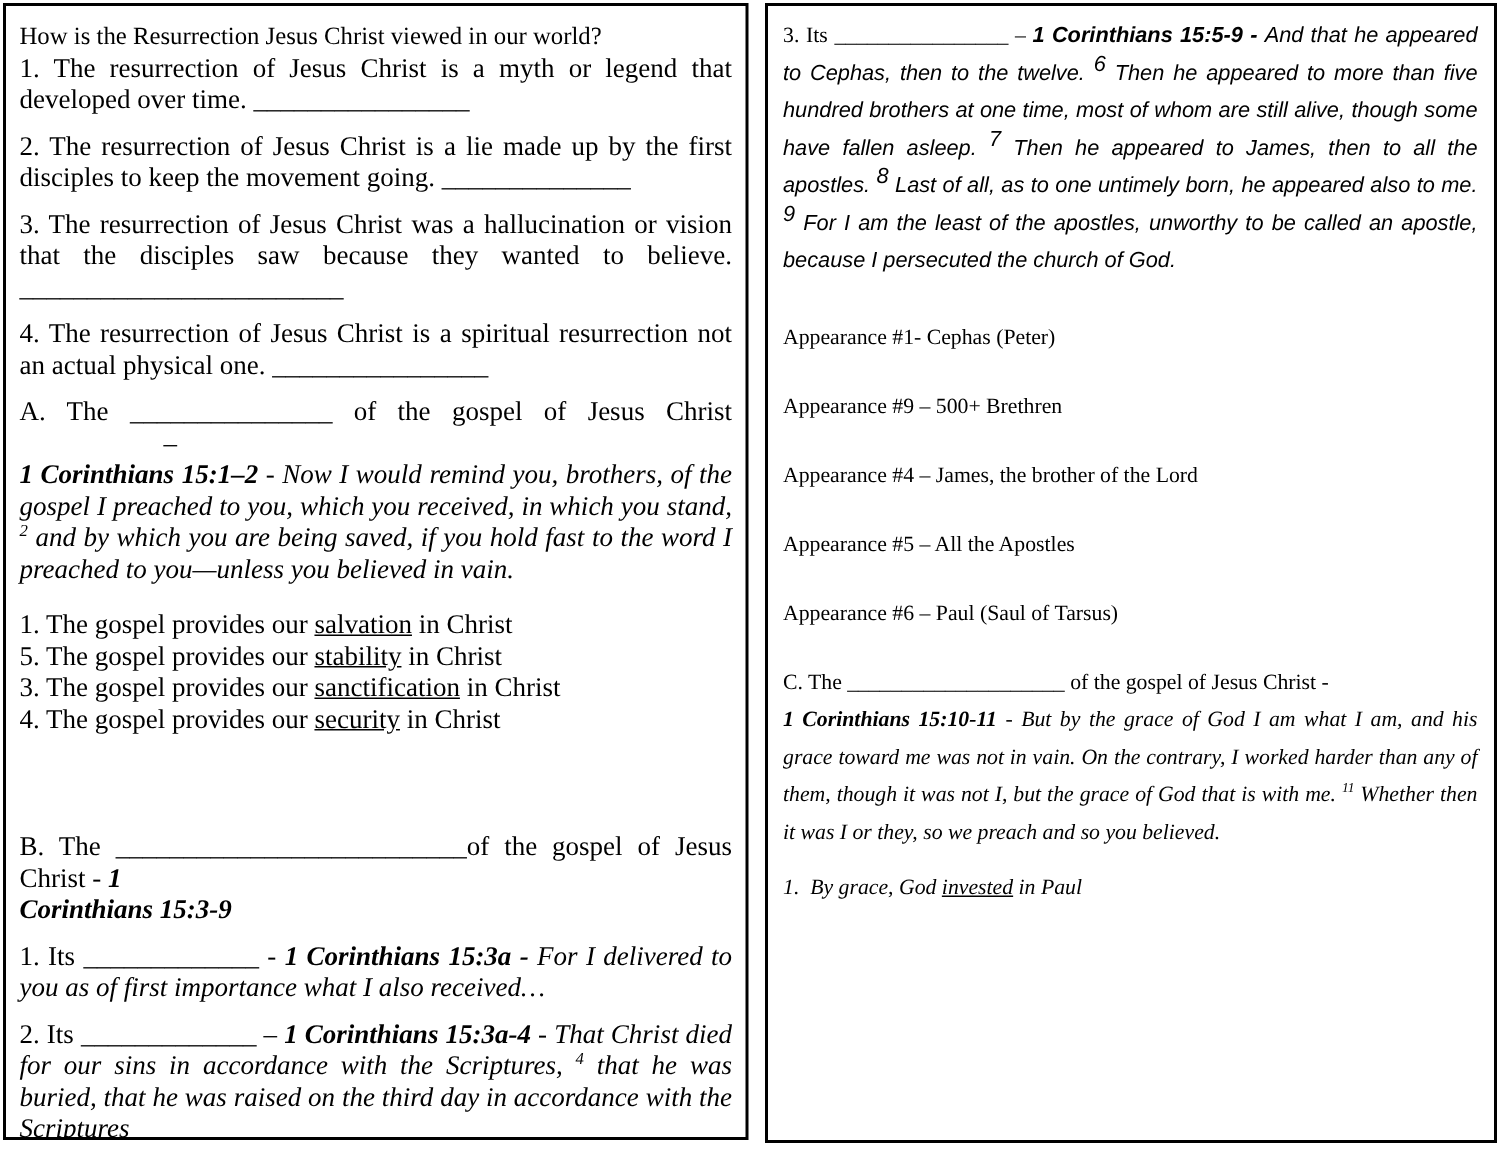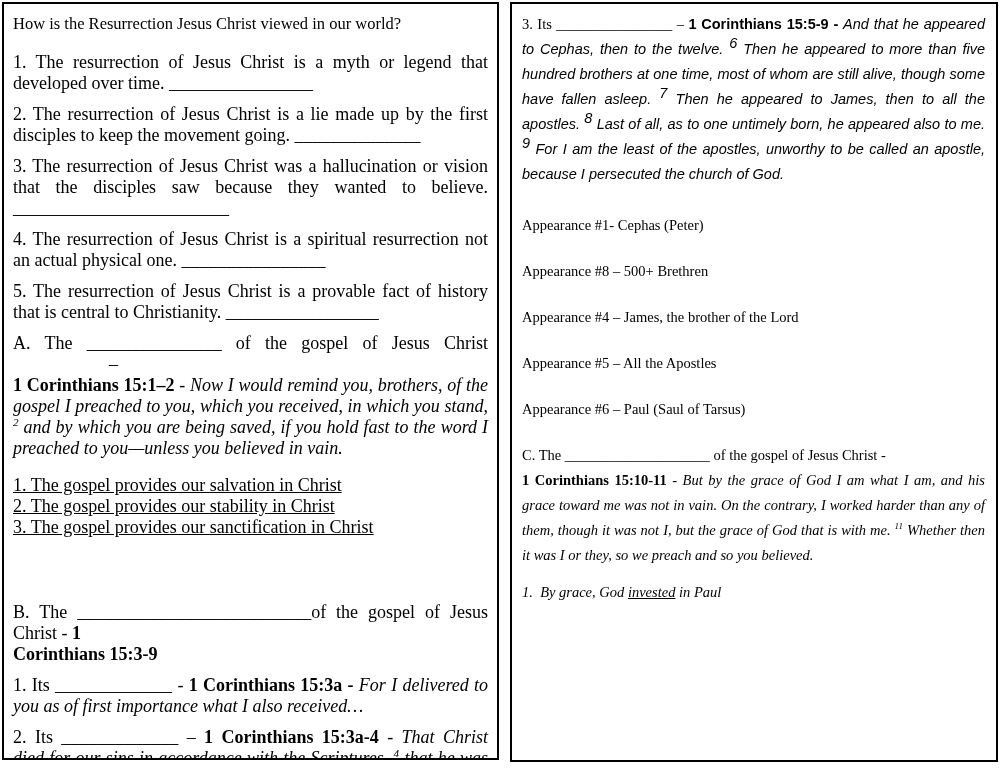--- a/index.html
+++ b/index.html
@@ -1,65 +1,65 @@
 <!DOCTYPE html>
 <html><head>
 <meta charset="utf-8">
 <style>
   html,body{margin:0;padding:0;background:#ffffff;}
   .page{position:relative;width:1008px;height:768px;background:#ffffff;
         font-family:"Liberation Serif",serif;color:#000;overflow:hidden;}
   .col{position:absolute;box-sizing:border-box;border:2px solid #000;background:#fff;overflow:hidden;}
   .col-left{left:2px;top:2px;width:497px;height:758px;padding:6px 9px 2px 9px;}
   .col-right{left:510px;top:2px;width:488px;height:760px;padding:8px 11px 2px 10px;}
-  .title{font-size:16.5px;line-height:23px;margin:2px 0 17px 0;}
+  .title{font-size:16.5px;line-height:23px;margin:2px 0 0 0;}
   .para{font-size:18px;line-height:21px;margin:0 0 10px 0;text-align:justify;}
   .col-right .para{font-size:14.5px;line-height:25px;}
-  .tight{margin:0;text-align:left;text-decoration:underline;}
+  .tight{margin:0;text-align:left;}
   .asec{margin-bottom:16px;}
   .bsec{margin-top:64px;}
   .verse3{line-height:23px;margin-bottom:26px;}
   .appearance{text-align:left;margin:0 0 21px 0;}
   .csec{margin-bottom:12px;}
   .grace{text-align:left;margin-bottom:10px;}
   .grace1{margin-bottom:44px;font-style:italic;}
   .seg-i{font-style:italic;}
-  .seg-bi{font-weight:bold;}
+  .seg-bi{font-weight:bold;font-style:italic;}
   .seg-u{text-decoration:underline;}
   .seg-sup,.seg-supi{font-size:0.62em;vertical-align:super;line-height:0;}
   .seg-supi{font-style:italic;}
   .seg-sans{font-family:"Liberation Sans",sans-serif;font-size:14.5px;}
   .seg-gap{display:inline-block;width:96px;}
 </style>
 </head>
 <body>
 
 <div class="page">
   <div class="col col-left">
     <div class="title">How is the Resurrection Jesus Christ viewed in our world?</div>
     <div>
         <p class="para item"><span>1. The resurrection of Jesus Christ is a myth or legend that developed over time. </span><span>________________</span></p>
         <p class="para item"><span>2. The resurrection of Jesus Christ is a lie made up by the first disciples to keep the movement going. </span><span>______________</span></p>
         <p class="para item"><span>3. The resurrection of Jesus Christ was a hallucination or vision that the disciples saw because they wanted to believe. </span><span>________________________</span></p>
         <p class="para item"><span>4. The resurrection of Jesus Christ is a spiritual resurrection not an actual physical one. </span><span>________________</span></p>
-        <p class="para item"><span>5. The resurrection of Jesus Christ is a provable fact of history that is central to Christianity. </span><span>_________________</span></p>
         <p class="para asec"><span>A. The </span><span>_______________</span><span> of the gospel of Jesus Christ</span><span class="seg-gap"></span><span>–</span><br><span class="seg-bi">1 Corinthians 15:1–2</span><span> - </span><span class="seg-i">Now I would remind you, brothers, of the gospel I preached to you, which you received, in which you stand, </span><span class="seg-supi">2</span><span class="seg-i"> and by which you are being saved, if you hold fast to the word I preached to you—unless you believed in vain.</span></p>
         <p class="para tight"><span>1. The gospel provides our </span><span class="seg-u">salvation</span><span> in Christ</span></p>
-        <p class="para tight"><span>2. The gospel provides our </span><span class="seg-u">stability</span><span> in Christ</span></p>
+        <p class="para tight"><span>5. The gospel provides our </span><span class="seg-u">stability</span><span> in Christ</span></p>
         <p class="para tight"><span>3. The gospel provides our </span><span class="seg-u">sanctification</span><span> in Christ</span></p>
+        <p class="para tight"><span>4. The gospel provides our </span><span class="seg-u">security</span><span> in Christ</span></p>
         <p class="para bsec"><span>B. The </span><span>__________________________</span><span>of the gospel of Jesus Christ - </span><span class="seg-bi">1</span><br><span class="seg-bi">Corinthians 15:3-9</span></p>
         <p class="para item"><span>1. Its </span><span>_____________</span><span> - </span><span class="seg-bi">1 Corinthians 15:3a - </span><span class="seg-i">For I delivered to you as of first importance what I also received…</span></p>
         <p class="para item"><span>2. Its </span><span>_____________</span><span> – </span><span class="seg-bi">1 Corinthians 15:3a-4</span><span> - </span><span class="seg-i">That Christ died for our sins in accordance with the Scriptures, </span><span class="seg-supi">4</span><span class="seg-i"> that he was buried, that he was raised on the third day in accordance with the Scriptures</span></p>
       </div>
   </div>
   <div class="col col-right">
     <div>
         <p class="para verse3"><span>3. Its </span><span>________________</span><span> – </span><span class="seg-bi seg-sans">1 Corinthians 15:5-9 - </span><span class="seg-i seg-sans">And that he appeared to Cephas, then to the twelve. </span><span class="seg-supi seg-sans">6</span><span class="seg-i seg-sans"> Then he appeared to more than five hundred brothers at one time, most of whom are still alive, though some have fallen asleep. </span><span class="seg-supi seg-sans">7</span><span class="seg-i seg-sans"> Then he appeared to James, then to all the apostles. </span><span class="seg-supi seg-sans">8</span><span class="seg-i seg-sans"> Last of all, as to one untimely born, he appeared also to me. </span><span class="seg-supi seg-sans">9</span><span class="seg-i seg-sans"> For I am the least of the apostles, unworthy to be called an apostle, because I persecuted the church of God.</span></p>
         <p class="para appearance"><span>Appearance #1- Cephas (Peter)</span></p>
-        <p class="para appearance"><span>Appearance #8 – 500+ Brethren</span></p>
+        <p class="para appearance"><span>Appearance #9 – 500+ Brethren</span></p>
         <p class="para appearance"><span>Appearance #4 – James, the brother of the Lord</span></p>
         <p class="para appearance"><span>Appearance #5 – All the Apostles</span></p>
         <p class="para appearance"><span>Appearance #6 – Paul (Saul of Tarsus)</span></p>
         <p class="para csec"><span>C. The </span><span>____________________</span><span> of the gospel of Jesus Christ -</span><br><span class="seg-bi">1 Corinthians 15:10-11</span><span> - </span><span class="seg-i">But by the grace of God I am what I am, and his grace toward me was not in vain. On the contrary, I worked harder than any of them, though it was not I, but the grace of God that is with me. </span><span class="seg-supi">11</span><span class="seg-i"> Whether then it was I or they, so we preach and so you believed.</span></p>
         <p class="para grace grace1"><span>1.&nbsp; By grace, God </span><span class="seg-u">invested</span><span> in Paul</span></p>
       </div>
   </div>
 </div>
 
 </body></html>

